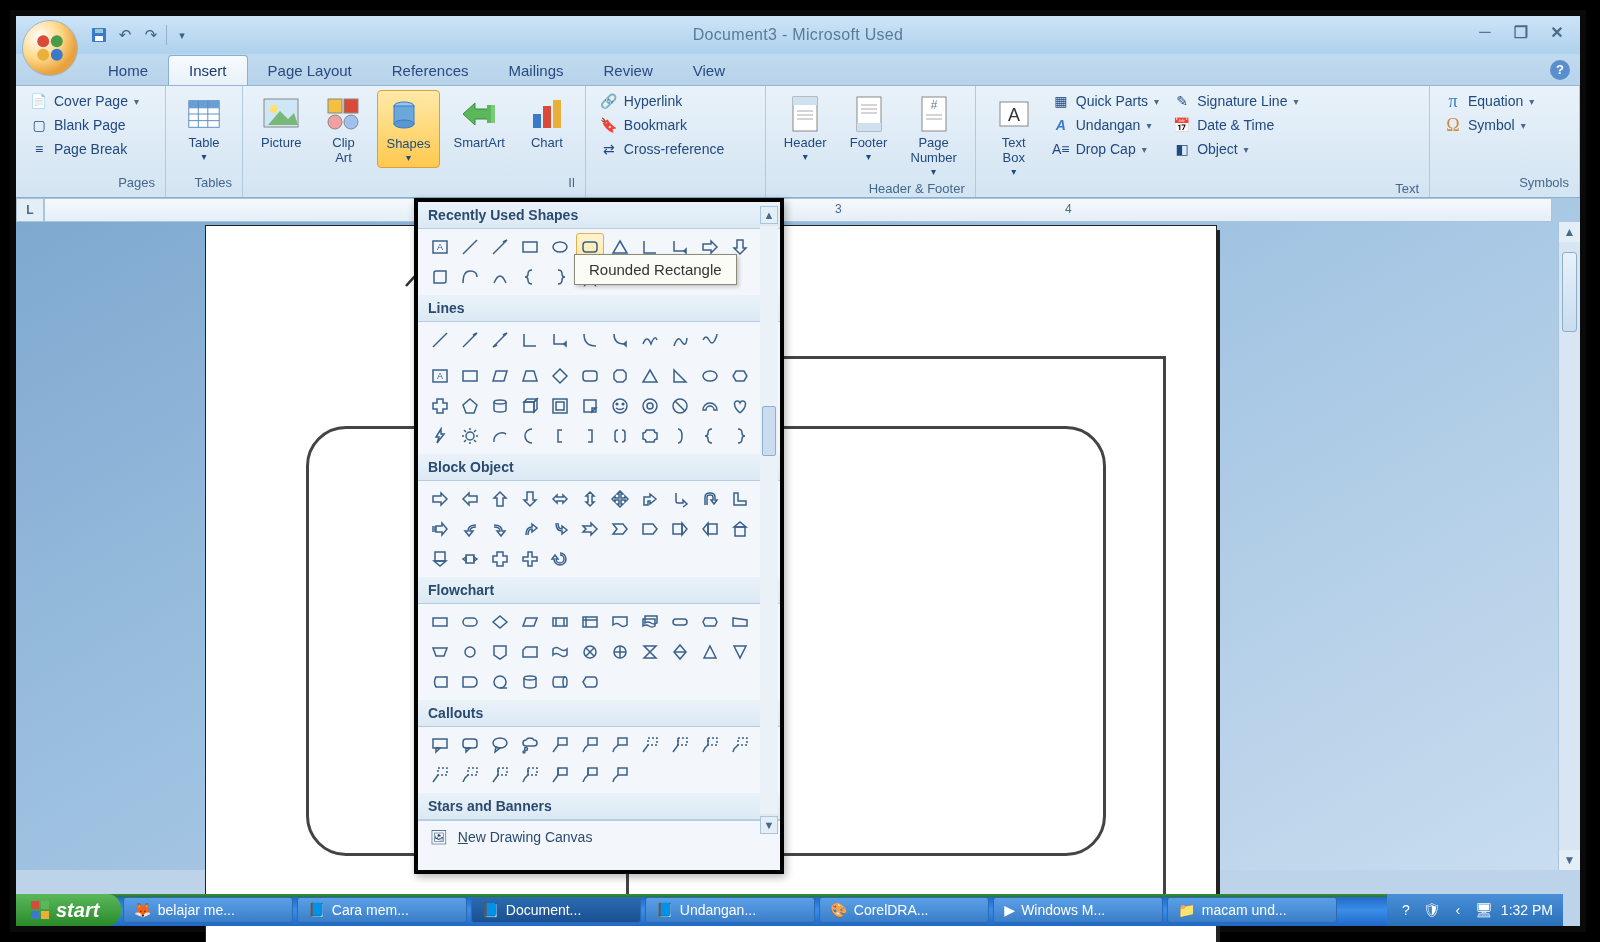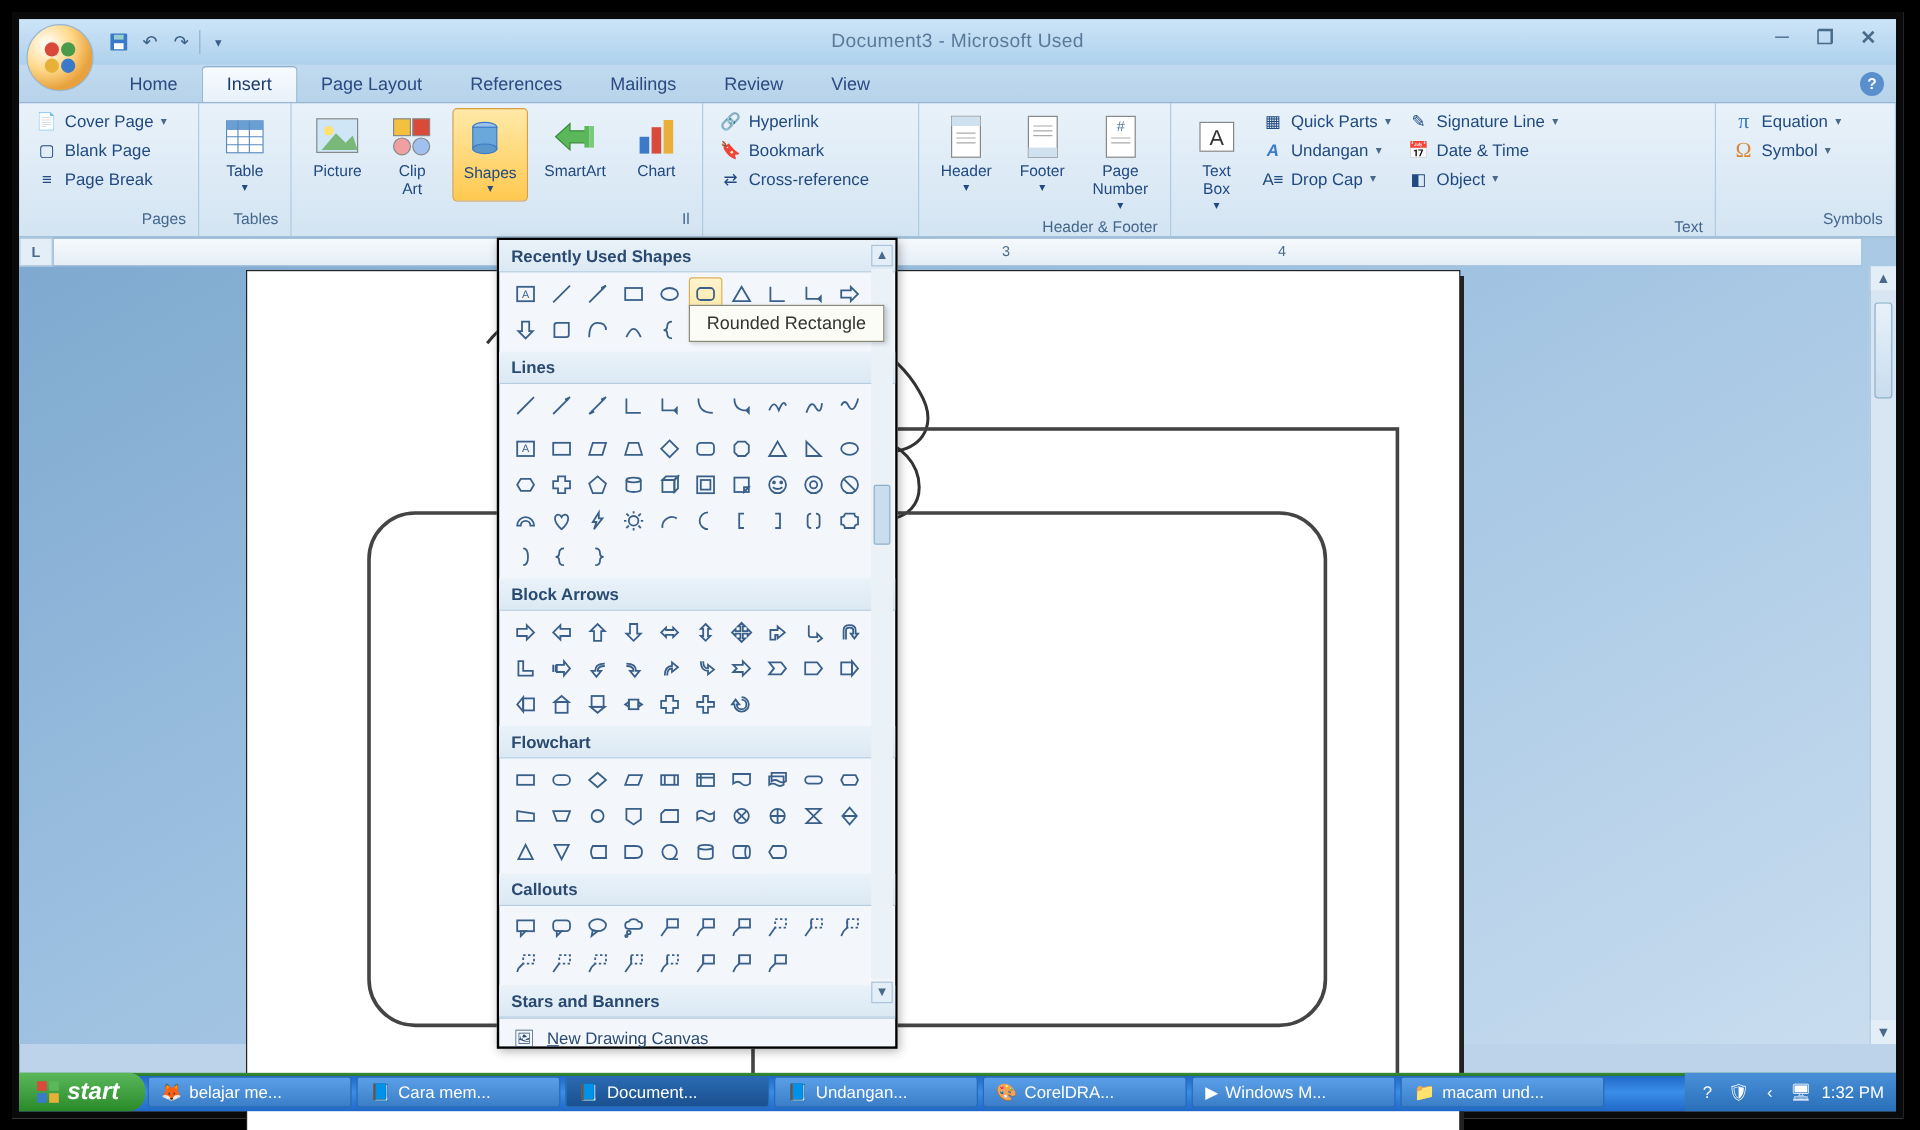--- a/index.html
+++ b/index.html
@@ -44,21 +44,21 @@
 .ruler-corner{ position:absolute; top:0; left:0; width:28px; height:24px; background:#e4eef6; border:1px solid #a9c4db; display:flex; align-items:center; justify-content:center; font-size:12px; color:#4a6a8a; font-weight:bold; }
 .page { position:absolute; top:28px; left:190px; width:1010px; height:720px; background:#fff; box-shadow:0 0 0 1px #222, 4px 4px 0 #222; }
 .ornament{ position:absolute; top:0; left:160px; width:560px; height:250px; }
 .roundbox{ position:absolute; top:200px; left:100px; width:800px; height:430px; border:3px solid #444; border-radius:40px; }
 .roundbox2{ position:absolute; top:130px; left:420px; width:540px; height:560px; border:3px solid #444; }
 .vscroll{ position:absolute; right:0; top:24px; bottom:0; width:22px; background:#d7e6f2; border-left:1px solid #a9c4db; }
 .vscroll .thumb{ position:absolute; top:30px; left:3px; right:3px; height:80px; background:linear-gradient(#e8f1f9,#c9ddef); border:1px solid #8cafcc; border-radius:3px; }
 .vscroll .arr{ position:absolute; left:0; right:0; height:20px; background:#e4eef6; text-align:center; font-size:12px; color:#4a6a8a; line-height:20px; }
 
 
-.shapes-dd { position:absolute; top:182px; left:398px; width:334px; height:676px; background:#f3f7fb; border:2px solid #000000; box-shadow:2px 3px 8px rgba(0,0,0,0.3); z-index:40; display:flex; flex-direction:column; }
+.shapes-dd { position:absolute; top:182px; left:398px; width:370px; height:676px; background:#f3f7fb; border:4px solid #000000; box-shadow:2px 3px 8px rgba(0,0,0,0.3); z-index:40; display:flex; flex-direction:column; }
 .shapes-dd .hdr{ background:linear-gradient(#eaf2f9,#dbe9f4); border-bottom:1px solid #b5cde0; padding:5px 10px; font-size:14px; font-weight:bold; color:#2a4a70; }
 .shapes-dd .grid{ display:flex; flex-wrap:wrap; padding:4px 8px; gap:2px; }
 .shp{ width:28px; height:28px; display:flex; align-items:center; justify-content:center; border:1px solid transparent; color:#3a608a; }
 .shp.hover{ background:linear-gradient(#fff4d0,#ffe9a8); border:1px solid #e0b050; border-radius:3px; }
 .shp svg{ width:20px; height:20px; stroke:#3a608a; stroke-width:1.5; fill:none; }
 .shapes-dd .footer{ border-top:1px solid #b5cde0; padding:8px 12px; font-size:14px; color:#2a4a70; display:flex; align-items:center; gap:10px; }
 .shapes-dd .footer .u{ text-decoration:underline; }
 .shapes-dd .scroll{ position:absolute; right:2px; top:4px; bottom:36px; width:18px; }
 .shapes-dd .scroll .sarr{ height:18px; background:#e4eef6; border:1px solid #a9c4db; text-align:center; font-size:11px; color:#4a6a8a; line-height:16px; }
 .shapes-dd .scroll .strack{ position:absolute; top:20px; bottom:20px; left:0; right:0; background:#eaf1f7; }
@@ -70,21 +70,21 @@
 .statusbar{ position:absolute; left:0; right:0; bottom:30px; height:26px; background:linear-gradient(#d2e3f1,#bcd3e9); border-top:1px solid #8ab0cd; display:flex; align-items:center; font-size:14px; color:#3a5a7a; padding:0 10px; gap:4px; }
 .statusbar .sb-sep{ width:1px; height:18px; background:#9cb8d0; margin:0 8px; }
 .statusbar .spacer{ flex:1; }
 .viewbtn{ width:22px; height:18px; border:1px solid #9cb8d0; background:#e4eef6; }
 .viewbtn.on{ background:linear-gradient(#ffe9a8,#ffc94f); border-color:#d9a040; }
 .zoom-slider{ width:140px; height:4px; background:#9cb8d0; position:relative; border-radius:2px; }
 .zoom-slider .zthumb{ position:absolute; left:50%; top:-5px; width:10px; height:14px; background:#e4eef6; border:1px solid #7fa5c6; border-radius:2px; }
 .zbtn{ width:18px; height:18px; border:1px solid #9cb8d0; border-radius:50%; text-align:center; line-height:15px; font-size:14px; color:#3a5a7a; background:#e8f1f9; }
 
 
-.taskbar{ position:absolute; left:0; right:0; bottom:0; height:32px; background:linear-gradient(#3a8e3a,#2a7a2a 8%,#2068c8 8%,#3a8ee8 50%,#2068c8); display:flex; align-items:center; }
+.taskbar{ position:absolute; left:0; right:17px; bottom:0; height:32px; background:linear-gradient(#3a8e3a,#2a7a2a 8%,#2068c8 8%,#3a8ee8 50%,#2068c8); display:flex; align-items:center; }
 .startbtn{ height:32px; padding:0 22px 0 14px; background:linear-gradient(#5ab85a,#2a8a2a); color:#fff; font-style:italic; font-weight:bold; font-size:20px; display:flex; align-items:center; gap:6px; border-radius:0 14px 14px 0; }
 .tbitem{ height:26px; margin:0 2px; padding:0 10px; background:linear-gradient(#5aa0e8,#3a7ec8); border:1px solid #2a6ab0; border-radius:3px; color:#fff; font-size:14px; display:flex; align-items:center; gap:6px; min-width:170px; }
 .tbitem.active{ background:linear-gradient(#2a6ab0,#1a5090); }
 .tray{ margin-left:auto; height:32px; background:linear-gradient(#4a90d8,#2a70b8); display:flex; align-items:center; gap:8px; padding:0 10px; color:#fff; font-size:14px; }
 .tray .ti{ width:18px; height:18px; display:flex; align-items:center; justify-content:center; }
 
 
 .i-table{width:38px;height:38px;}
 </style>
 </head>
@@ -724,21 +724,21 @@
             <path d="M12 3 Q8 3 8 7 Q8 10 5 10 Q8 10 8 13 Q8 17 12 17"></path>
           </svg>
         </div>
       <div class="shp">
           <svg viewBox="0 0 20 20">
             <path d="M8 3 Q12 3 12 7 Q12 10 15 10 Q12 10 12 13 Q12 17 8 17"></path>
           </svg>
         </div>
     </div>
 
-    <div class="hdr">Block Arrows</div>
+    <div class="hdr">Block Object</div>
     <div class="grid">
       <div class="shp">
           <svg viewBox="0 0 20 20">
             <polygon points="3,7 11,7 11,4 17,10 11,16 11,13 3,13"></polygon>
           </svg>
         </div>
       <div class="shp">
           <svg viewBox="0 0 20 20">
             <polygon points="17,7 9,7 9,4 3,10 9,16 9,13 17,13"></polygon>
           </svg>

